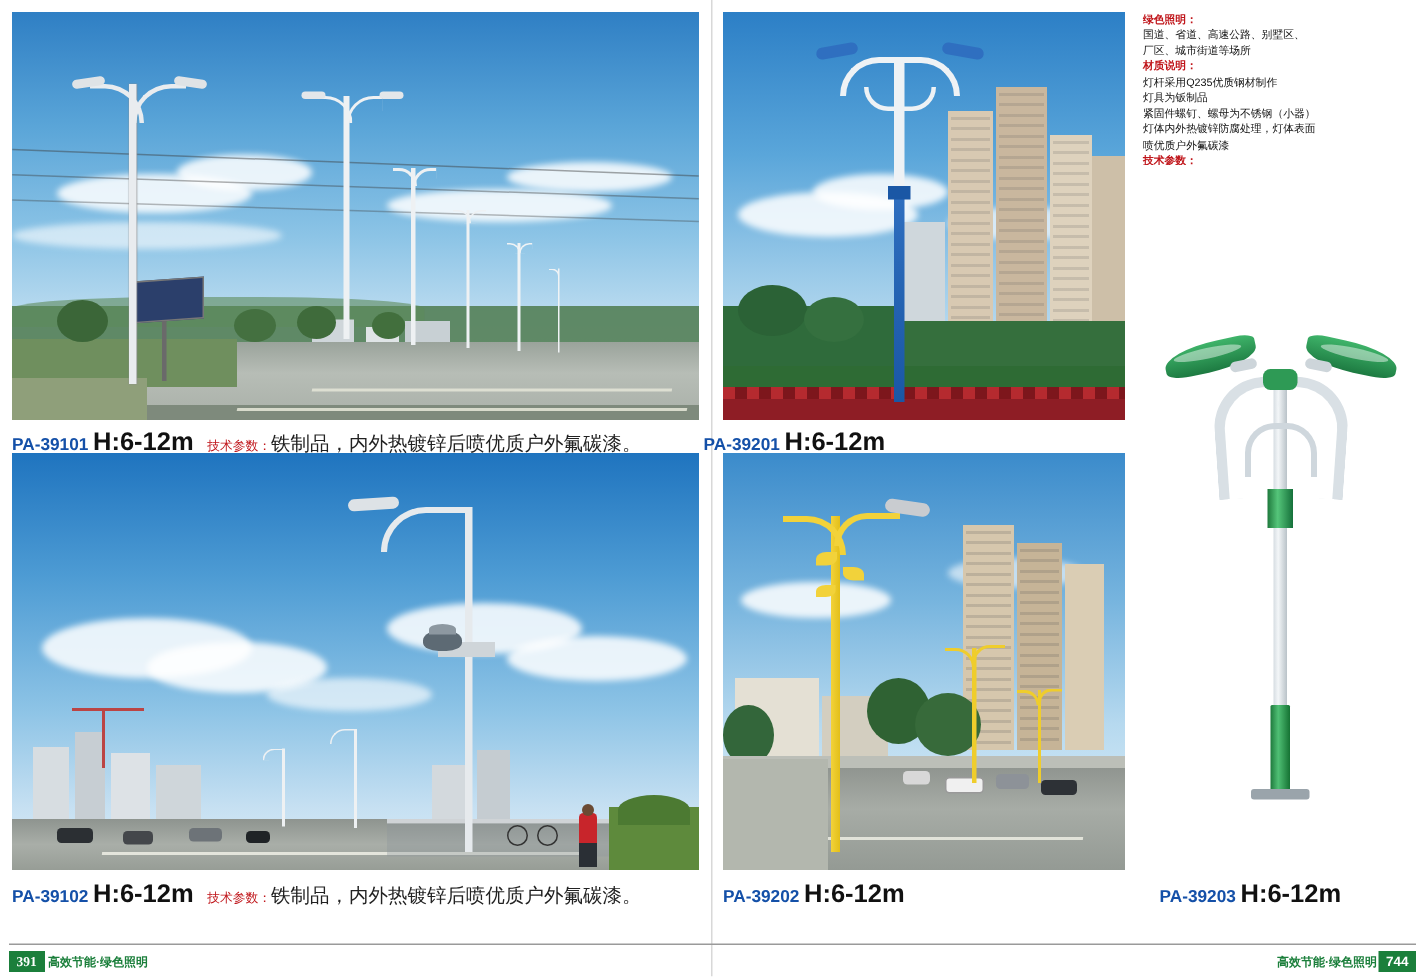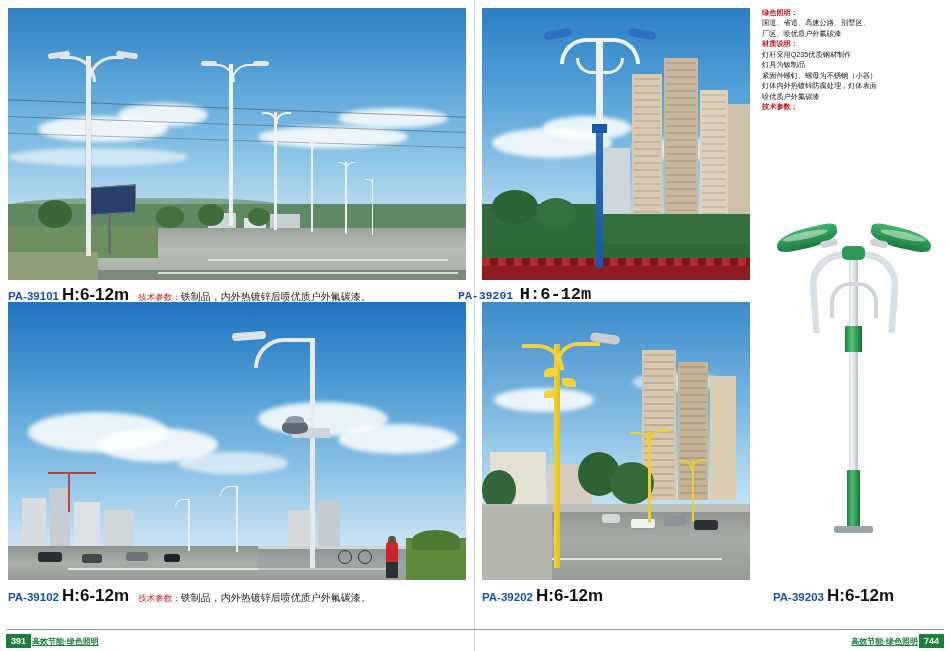--- a/index.html
+++ b/index.html
@@ -55,21 +55,21 @@
     white-space: nowrap;
     color: #1a4fa0;
     font-weight: bold;
   }
   .caption .code { color: #1450a8; font-weight: bold; font-size: 11.5px; }
   .caption .size { color: #111; font-weight: bold; font-size: 17px; }
   .caption .tech {
     color: #c0161b; font-weight: normal; font-size: 8.5px; margin-left: 6px;
   }
   .caption .techtxt {
-    color: #222; font-weight: normal; font-size: 10px;
+    color: #222; font-weight: normal; font-size: 13px;
   }
 
   
   .specs {
     position: absolute;
     left: 762px; top: 8px;
     width: 182px;
     font-size: 7.2px;
     line-height: 1.45;
     color: #111;
@@ -86,25 +86,25 @@
   .footer .rule {
     position: absolute; left: 6px; top: 0; width: 938px; height: 1px; background: #9a9a9a;
   }
   .pagenum {
     position: absolute;
     font-size: 9px; font-weight: bold; color: #fff;
     background: #1b7f3b;
     padding: 2px 5px 2px 5px;
     top: 5px;
   }
-  .pagenum.left { left: 6px; }
+  .pagenum.left { left: 6px; font-family: Liberation Serif, serif; }
   .pagenum.right { right: 6px; }
   .foottext {
     position: absolute; top: 7px;
-    font-size: 8px; color: #1b7f3b; font-weight: bold; text-decoration: underline;
+    font-size: 8px; color: #1b7f3b; font-weight: bold;
   }
   .foottext.left { left: 32px; }
   .foottext.right { right: 32px; }
 
   
   .lampfig { position: absolute; }
 
   .building { position: absolute; background: #b9c3cb; }
 </style>
 </head>
@@ -299,21 +299,21 @@
       <div style="position:absolute; left:20px; top:40px; width:24px; height:16px; border-bottom:3px solid #eef2f5; border-left:3px solid #eef2f5; border-radius:0 0 0 20px;"></div>
       <div style="position:absolute; left:44px; top:40px; width:24px; height:16px; border-bottom:3px solid #eef2f5; border-right:3px solid #eef2f5; border-radius:0 0 20px 0;"></div>
 
       <div style="position:absolute; left:-12px; top:12px; width:28px; height:8px; background:#2f6fc0; border-radius:6px; transform:rotate(-10deg);"></div>
       <div style="position:absolute; left:72px; top:12px; width:28px; height:8px; background:#2f6fc0; border-radius:6px; transform:rotate(10deg);"></div>
 
       <div style="position:absolute; left:36px; top:106px; width:15px; height:9px; background:#1a57a5;"></div>
     </div>
   </div>
 
-  <div class="caption" style="left:458px; top:285px;font-family:Liberation Mono, monospace;">
+  <div class="caption" style="left:469px; top:285px;">
     <span class="code">PA-39201</span>
     <span class="size">H:6-12m</span>
   </div>
 
   <div class="photo" style="left:482px; top:302px; width:268px; height:278px;">
     <div class="sky" style="background:linear-gradient(to bottom,#3b8bcb 0%, #76b4de 35%, #b6d9ef 65%, #dbeef8 90%, #eef6fb 100%);"></div>
     <div class="cloud" style="left:12px; top:86px; width:100px; height:24px;"></div>
     <div class="cloud" style="left:150px; top:70px; width:90px; height:20px; opacity:.7"></div>
 
     <div class="building" style="left:160px; top:48px; width:34px; height:150px; background:#d6c7ad;"></div>
@@ -366,21 +366,21 @@
 
   <div class="caption" style="left:482px; top:586px;">
     <span class="code">PA-39202</span>
     <span class="size">H:6-12m</span>
   </div>
 
   <div class="specs">
     <div>
       <div class="hd">绿色照明：</div>
       <div class="ln">国道、省道、高速公路、别墅区、</div>
-      <div class="ln">厂区、喷优质户外氟碳漆</div>
+      <div class="ln">厂区、城市街道等场所</div>
     </div>
     <div>
       <div class="hd">材质说明：</div>
       <div class="ln">灯杆采用Q235优质钢材制作</div>
       <div class="ln">灯具为钣制品</div>
       <div class="ln">紧固件螺钉、螺母为不锈钢（小器）</div>
       <div class="ln">灯体内外热镀锌防腐处理，灯体表面</div>
       <div class="ln">喷优质户外氟碳漆</div>
     </div>
     <div>

